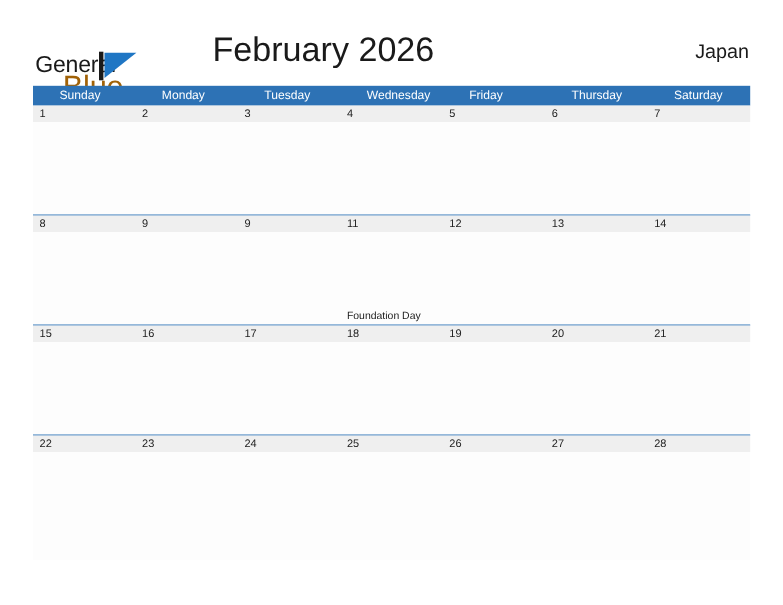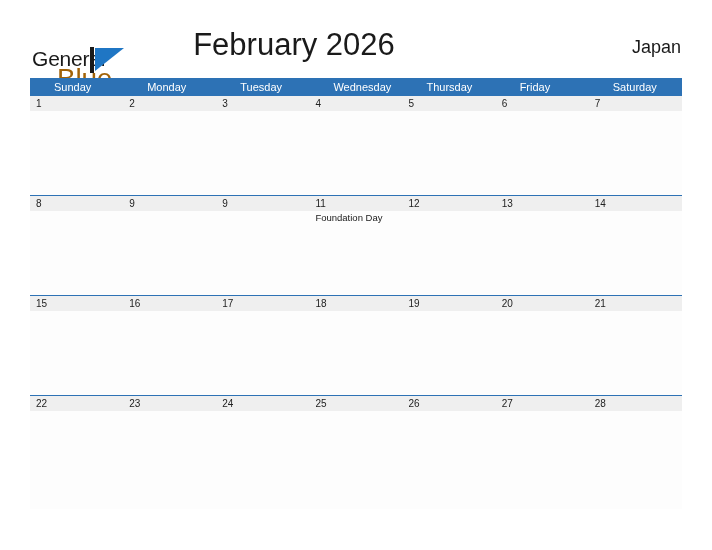--- a/index.html
+++ b/index.html
@@ -154,20 +154,21 @@
     color: #222222;
     line-height: 15px;
     padding-left: 6px;
     box-sizing: border-box;
   }
   .week-body {
     display: flex;
     width: 652px;
     height: 84px;
     background: #fdfdfd;
+    align-items: flex-end;
   }
   .week-body.last {
     height: 98px;
   }
   .body-cell {
     width: 93.14px;
     flex: 0 0 93.14px;
     box-sizing: border-box;
     padding: 0 4px 0 6px;
   }
@@ -200,22 +201,22 @@
 
   </div>
 
   <div class="calendar">
 
     <div class="weekday-row">
       <div class="weekday-cell">Sunday</div>
       <div class="weekday-cell">Monday</div>
       <div class="weekday-cell">Tuesday</div>
       <div class="weekday-cell">Wednesday</div>
+      <div class="weekday-cell">Friday</div>
       <div class="weekday-cell">Thursday</div>
-      <div class="weekday-cell">Friday</div>
       <div class="weekday-cell">Saturday</div>
     </div>
 
     <div class="week">
       <div class="week-dates">
         <div class="date-cell">1</div>
         <div class="date-cell">2</div>
         <div class="date-cell">3</div>
         <div class="date-cell">4</div>
         <div class="date-cell">5</div>

